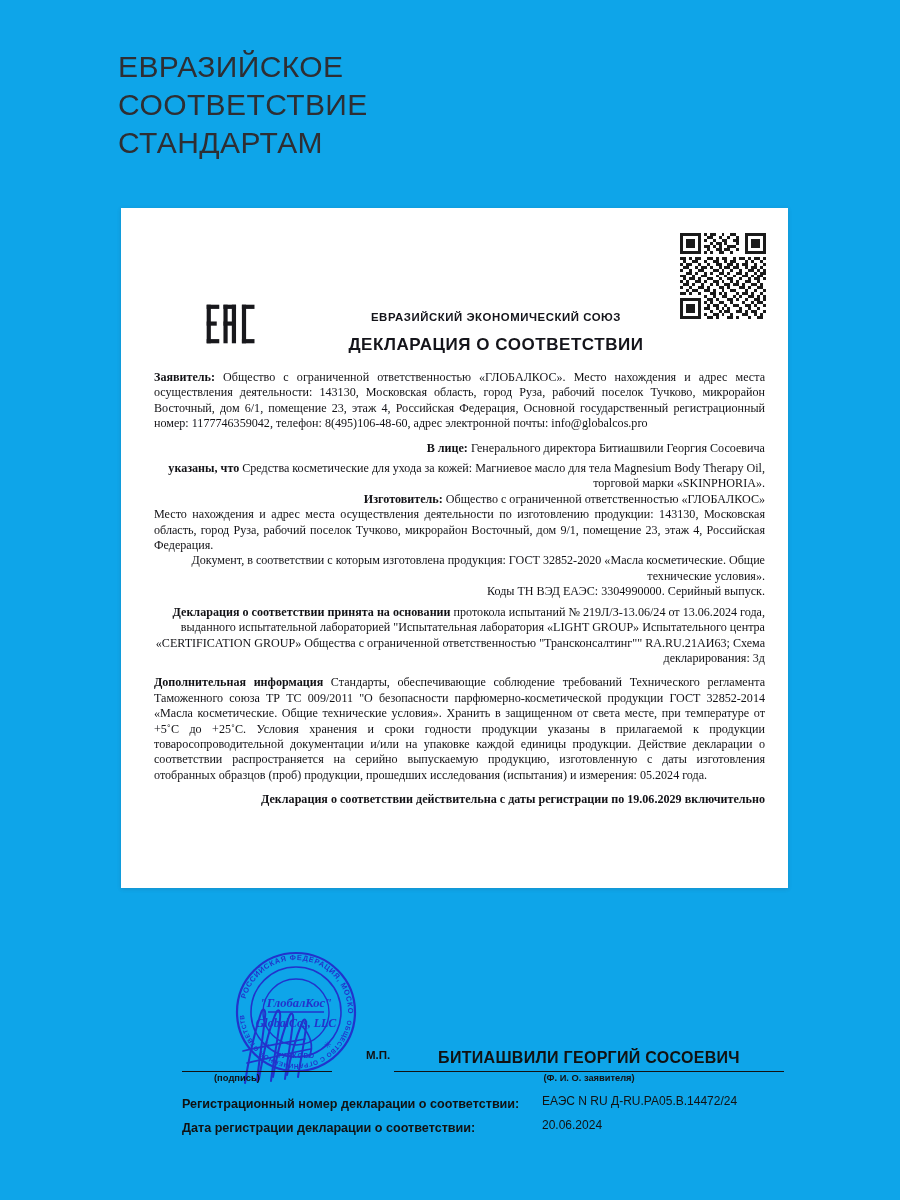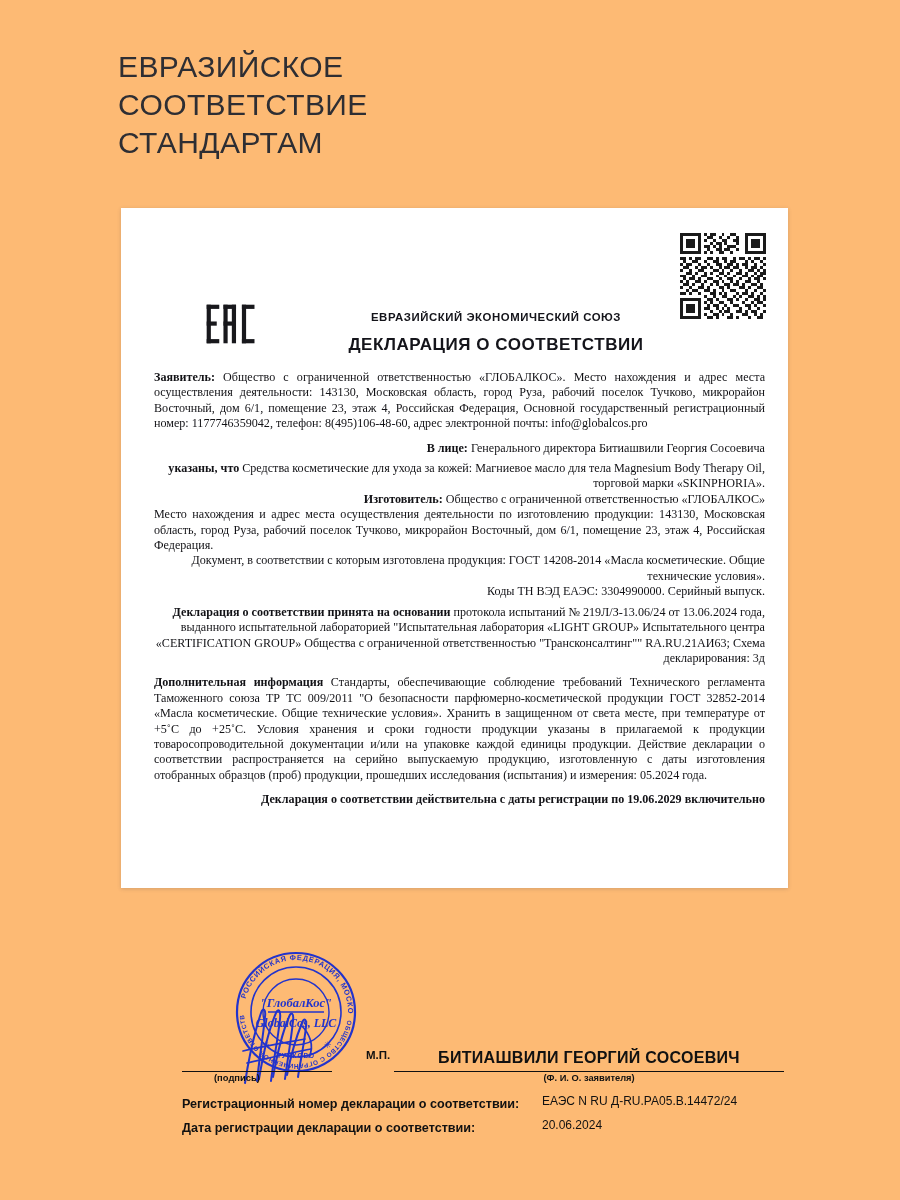--- a/index.html
+++ b/index.html
@@ -2,21 +2,21 @@
 <html><head>
 <meta charset="utf-8">
 <style>
   * { box-sizing: border-box; margin: 0; padding: 0; }
   html, body {
     width: 900px; height: 1200px;
     background: #d9d9e4;
     font-family: "Liberation Serif", serif;
     overflow: hidden;
   }
-  #page { position: relative; width: 900px; height: 1200px; background: #fdba74; }
+  #page { position: relative; width: 900px; height: 1200px; background: #0ea5e9; }
 
   
   .banner {
     position: absolute; left: 118px; top: 48px; width: 600px;
     font-family: "Liberation Sans", sans-serif;
     font-size: 30px; font-weight: 400; line-height: 1.27;
     color: #2e2e33; letter-spacing: 0.4px;
   }
   .banner div { white-space: nowrap; }
 
@@ -392,23 +392,23 @@
       <div class="gap-s"></div>
 
       <div class="p nj">
         <b>указаны, что</b><span>  Средства косметические для ухода за кожей: Магниевое масло для тела Magnesium Body Therapy Oil, торговой марки «SKINPHORIA».</span>
       </div>
 
       <div class="p nj">
         <b>Изготовитель:</b><span> Общество с ограниченной ответственностью «ГЛОБАЛКОС»</span>
       </div>
 
-      <div class="p just">Место нахождения и адрес места осуществления деятельности по изготовлению продукции: 143130, Московская область, город Руза, рабочий поселок Тучково, микрорайон Восточный, дом 6/1, помещение 23, этаж 4, Российская Федерация.</div>
-
-      <div class="p nj">Документ, в соответствии с которым изготовлена продукция: ГОСТ 14208-2014 «Масла косметические. Общие технические условия».</div>
+      <div class="p just">Место нахождения и адрес места осуществления деятельности по изготовлению продукции: 143130, Московская область, город Руза, рабочий поселок Тучково, микрорайон Восточный, дом 9/1, помещение 23, этаж 4, Российская Федерация.</div>
+
+      <div class="p nj">Документ, в соответствии с которым изготовлена продукция: ГОСТ 32852-2020 «Масла косметические. Общие технические условия».</div>
 
       <div class="p nj">Коды ТН ВЭД ЕАЭС: 3304990000. Серийный выпуск.</div>
 
       <div class="gap-s"></div>
 
 
       <div class="p nj">
         <b>Декларация о соответствии принята на основании</b><span> протокола испытаний № 219Л/З-13.06/24 от 13.06.2024 года, выданного испытательной лабораторией "Испытательная лаборатория «LIGHT GROUP» Испытательного центра «CERTIFICATION GROUP» Общества с ограниченной ответственностью "Трансконсалтинг"" RA.RU.21АИ63; Схема декларирования: 3д</span>
       </div>
 

